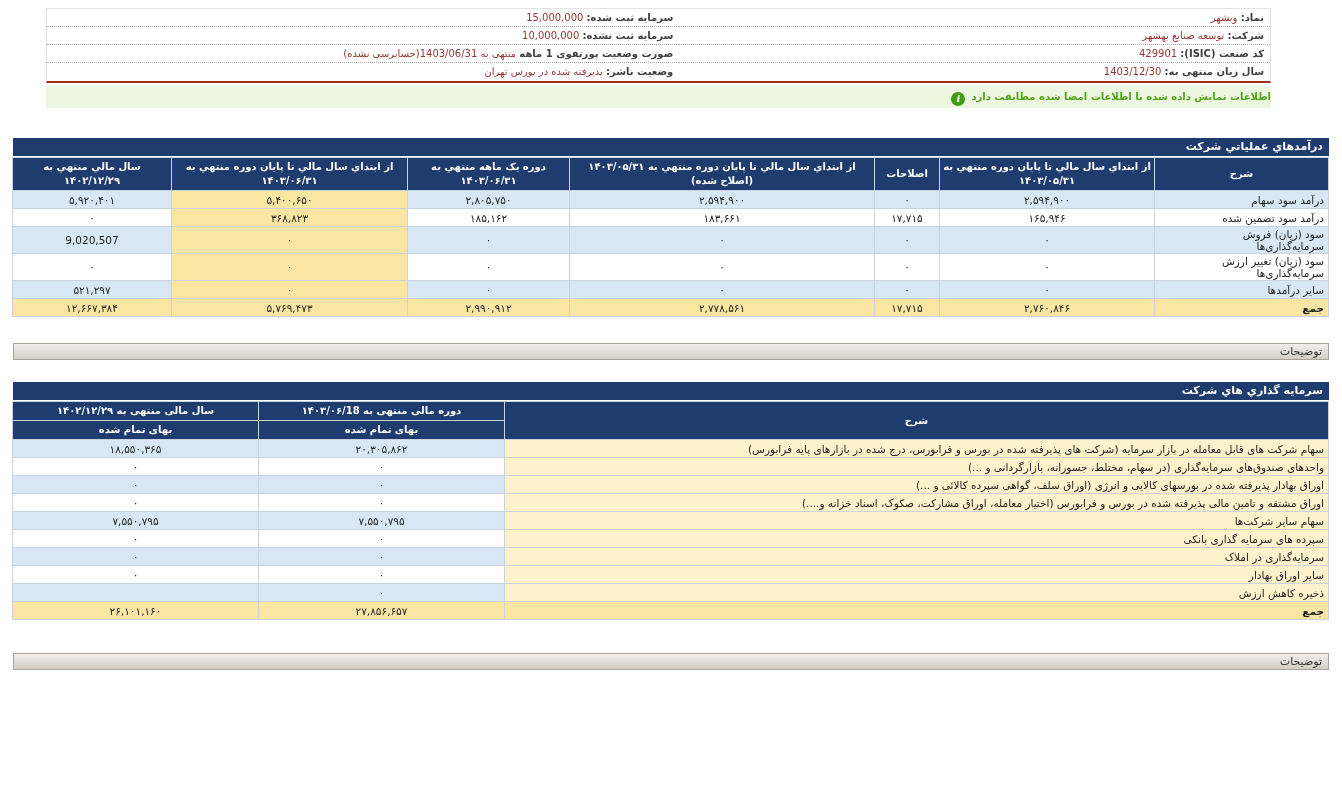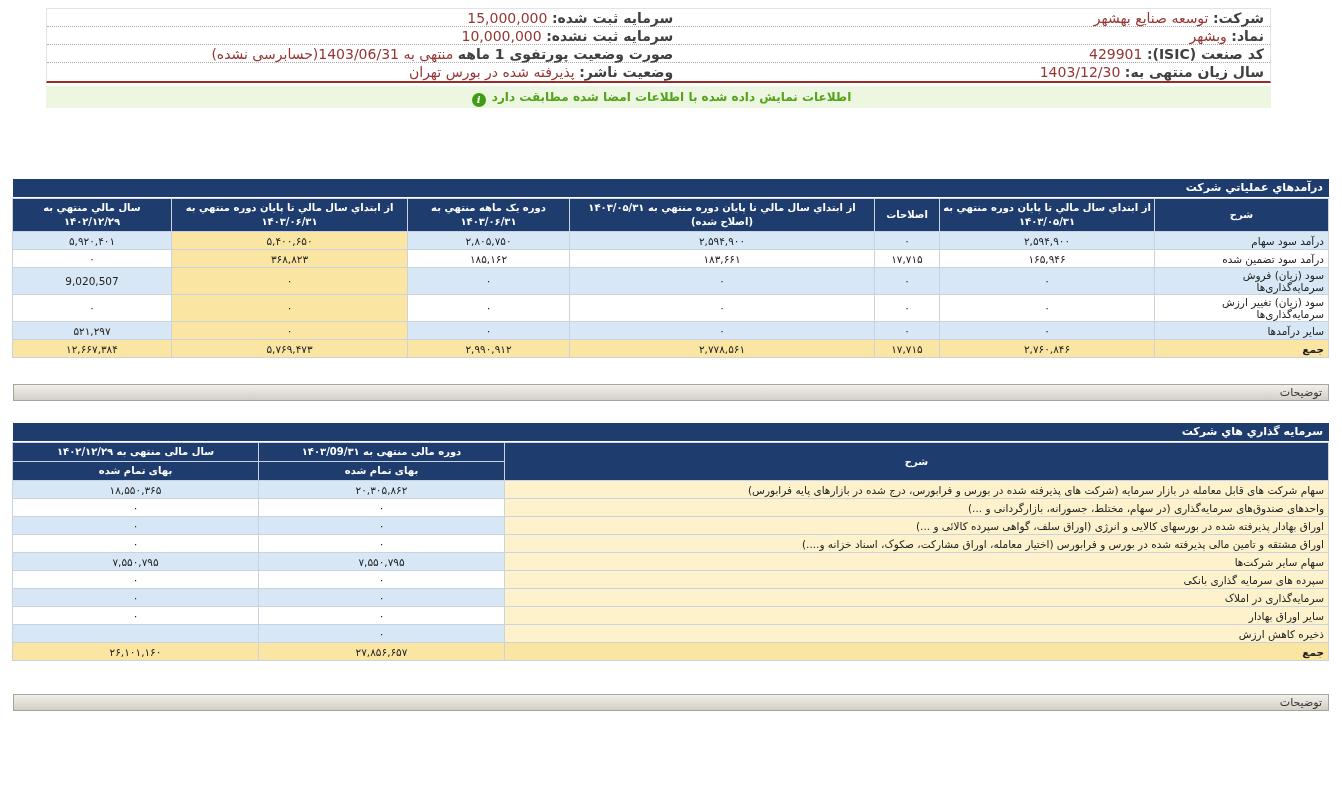--- a/index.html
+++ b/index.html
@@ -2,34 +2,34 @@
 <html lang="fa" dir="rtl"><head>
 <meta charset="utf-8">
 <style>
   html,body{margin:0;padding:0;background:#fff;}
   *{box-sizing:border-box;}
   .page{width:1342px;min-height:800px;direction:rtl;font-family:"DejaVu Sans",sans-serif;}
   
   .info-panel{display:flex;margin:8px 71px 0 46px;border:1px solid #e3e3e3;border-bottom:2px solid #9b2d22;}
   .half-right{width:48.3%;}
   .half-left{width:51.7%;}
-  .info-row{height:18px;line-height:18px;font-size:14px;white-space:nowrap;border-bottom:1px dotted #a9a9a9;padding:0 6px;}
+  .info-row{height:18px;line-height:18px;font-size:10px;white-space:nowrap;border-bottom:1px dotted #a9a9a9;padding:0 6px;}
   .info-half .info-row:last-child{border-bottom:none;}
   .info-label{font-weight:bold;color:#404040;}
   .info-value{color:#943634;}
   
-  .notice-bar{margin:3px 71px 0 46px;background:#ecf6e0;height:22px;line-height:22px;text-align:center;font-size:12px;color:#53a41a;font-weight:bold;}
+  .notice-bar{margin:3px 71px 0 46px;background:#ecf6e0;height:22px;line-height:22px;text-align:right;font-size:10px;color:#53a41a;font-weight:bold;}
   .info-icon{display:inline-block;width:14px;height:14px;line-height:14px;border-radius:50%;background:#3f9d13;color:#fff;font-size:10px;font-weight:bold;font-style:italic;text-align:center;vertical-align:-2px;margin:0 6px;font-family:"DejaVu Serif",serif;}
   .info-icon::before{content:"i";}
   
   .units-row{margin:12px 71px 0 57px;text-align:left;}
   .units-box{display:inline-block;border:1px solid #4a4a4a;padding:1px 12px;font-size:11px;color:#222;background:#fff;}
   
   .section{margin:0 13px;}
-  .first-table{margin-top:71px;}
+  .first-table{margin-top:30px;}
   .inv-section{margin-top:22px;}
   .tbl-title{background:#1e3c6e;color:#fff;height:18px;line-height:18px;font-size:11px;font-weight:bold;padding:0 6px;margin-bottom:1px;}
   table.data{width:100%;border-collapse:collapse;table-layout:fixed;}
   .data th{background:#1e3c6e;color:#fff;font-size:10px;font-weight:bold;text-align:center;vertical-align:middle;border:1px solid #c9d2dd;padding:2px 3px;height:16px;line-height:1.4;}
   .data td{font-size:10.5px;color:#222;border:1px solid #c9d2dd;padding:1px 4px;height:18px;text-align:center;vertical-align:middle;}
   .data td.sharh{text-align:right;padding-left:41px;}
   tr.alt td{background:#d8e7f5;}
   .data td.hl{background:#fbe5a2;}
   tr.total td{background:#fbe5a2;}
   tr.total td.sharh{font-weight:bold;text-align:right;}
@@ -41,26 +41,26 @@
   .expl-2{margin-top:33px;}
 </style>
 </head>
 <body>
 
 <div class="page" dir="rtl">
 
   <div class="info-panel">
     <div class="info-half half-right">
       <div class="info-row">
+        <span class="info-label">نماد:</span>
+        <span class="info-value">وبشهر</span>
+      </div>
+      <div class="info-row">
         <span class="info-label">شرکت:</span>
         <span class="info-value">توسعه صنایع بهشهر</span>
-      </div>
-      <div class="info-row">
-        <span class="info-label">نماد:</span>
-        <span class="info-value">وبشهر</span>
       </div>
       <div class="info-row">
         <span class="info-label">کد صنعت (ISIC):</span>
         <span class="info-value">429901</span>
       </div>
       <div class="info-row">
         <span class="info-label">سال زیان منتهی به:</span>
         <span class="info-value">1403/12/30</span>
       </div>
     </div>
@@ -177,21 +177,21 @@
     <div class="tbl-title">سرمايه گذاري هاي شركت</div>
     <table class="data inv">
       <colgroup>
         <col style="width:824px">
           <col style="width:246px">
           <col style="width:246px">
       </colgroup>
       <thead>
         <tr>
           <th rowspan="2">شرح</th>
-          <th>دوره مالی منتهی به ۱۴۰۳/09/۳۱</th>
+          <th>دوره مالی منتهی به ۱۴۰۳/۰۶/18</th>
           <th>سال مالی منتهی به ۱۴۰۲/۱۲/۲۹</th>
         </tr>
         <tr>
           <th>بهای تمام شده</th>
           <th>بهای تمام شده</th>
         </tr>
       </thead>
       <tbody>
         <tr class="alt">
           <td class="sharh">سهام شرکت های قابل معامله در بازار سرمایه (شرکت های پذیرفته شده در بورس و فرابورس، درج شده در بازارهای پایه فرابورس)</td>

